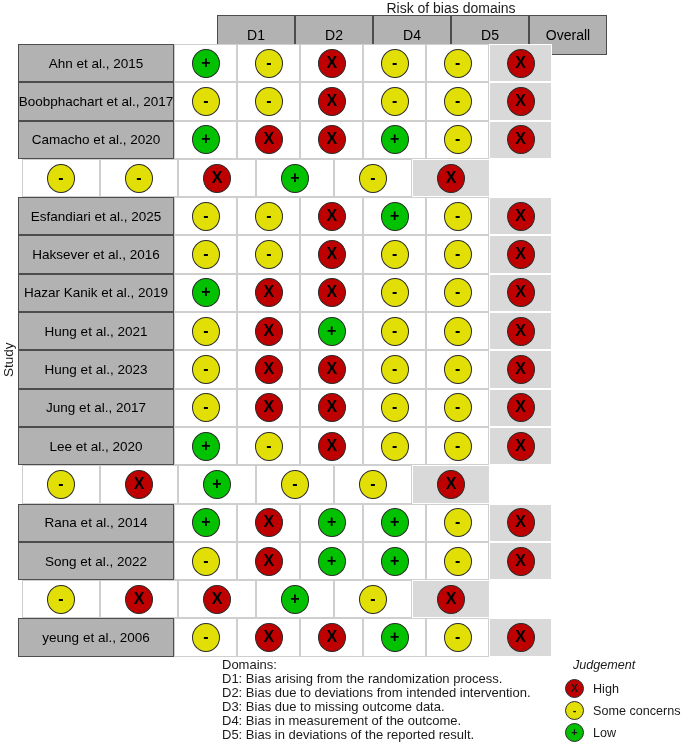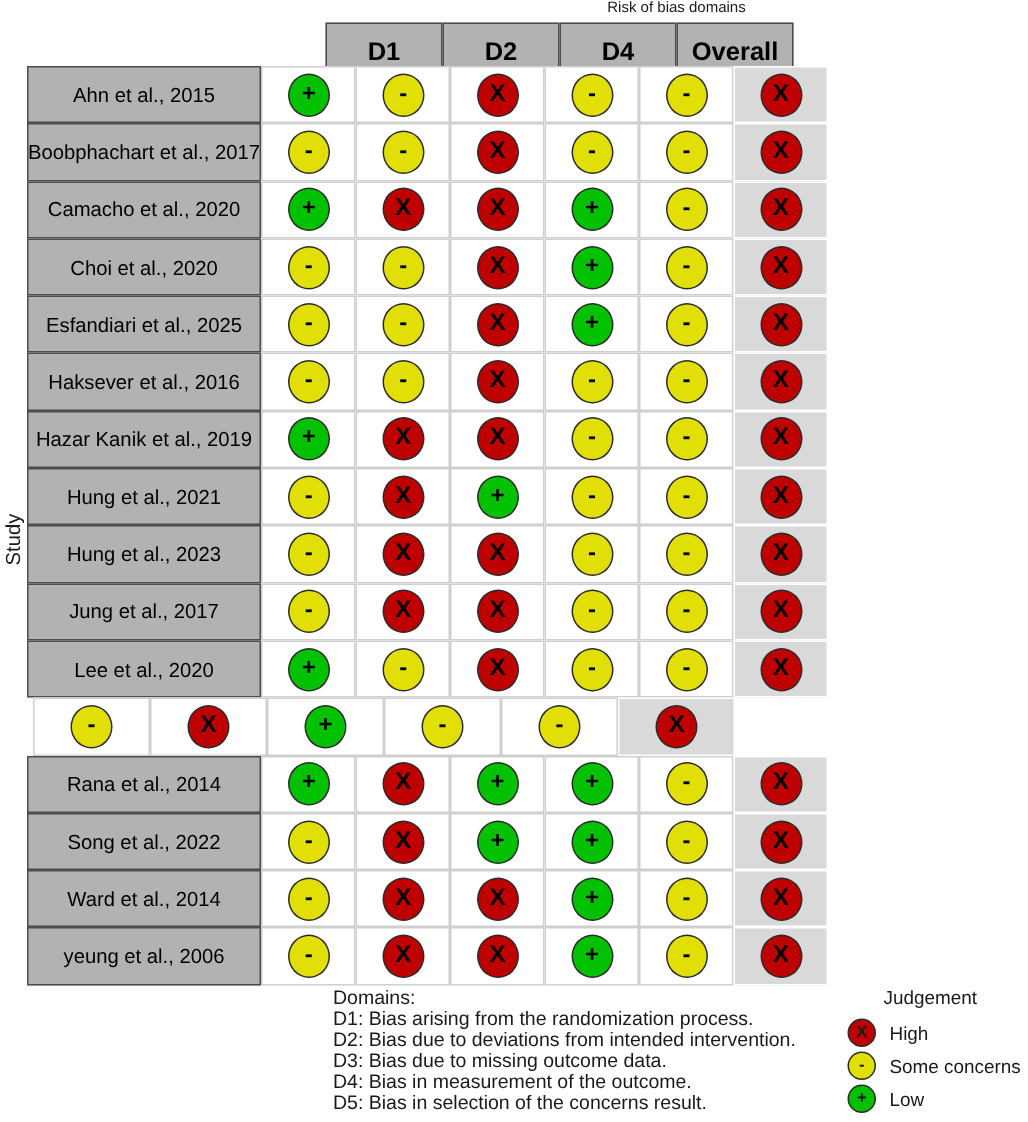--- a/index.html
+++ b/index.html
@@ -2,32 +2,32 @@
 <html><head>
 <meta charset="utf-8">
 <style>
   html,body{margin:0;padding:0;background:#fff;}
   .plot{
     position:relative;width:685px;height:748px;background:#fff;
     font-family:"Liberation Sans", sans-serif;color:#000;overflow:hidden;
   }
   .title{
     position:absolute;top:0;left:217px;width:468px;text-align:center;
-    font-size:10px;color:#1a1a1a;
+    font-size:14px;color:#1a1a1a;
   }
   .ylab{
     position:absolute;left:1px;top:330px;height:60px;
     writing-mode:vertical-rl;transform:rotate(180deg);
     font-size:13.5px;color:#1a1a1a;text-align:center;
   }
   .header-row{position:absolute;top:15px;left:217px;display:flex;}
   .hcell{
     box-sizing:border-box;width:78px;height:40px;
     background:var(--cell-gray);border:1px solid var(--dark-border);
-    display:flex;align-items:center;justify-content:center;font-size:17px;font-weight:bold;
+    display:flex;align-items:center;justify-content:center;font-size:14px;
   }
   .tbody{position:absolute;top:44px;left:0;width:552px;}
   .row{display:flex;height:38.31px;}
   .spacer{width:22px;}
   .study-cell{
     box-sizing:border-box;width:195px;background:var(--cell-gray);
     border:1px solid var(--dark-border);display:flex;align-items:center;
     justify-content:center;font-size:13.5px;white-space:nowrap;
   }
   .cell{
@@ -38,40 +38,41 @@
   .bubble{
     box-sizing:border-box;width:28px;height:29px;border-radius:50%;
     border:1.6px solid #2b2b2b;display:flex;align-items:center;justify-content:center;
     font-size:16px;font-weight:bold;line-height:1;padding-bottom:1px;
   }
   .bubble.high{background:var(--high);}
   .bubble.some{background:var(--some);}
   .bubble.low{background:var(--low);}
   .domains-note{position:absolute;left:222px;top:658px;font-size:13px;line-height:14px;color:#1a1a1a;}
   .legend{position:absolute;left:565px;top:658px;font-size:12.6px;color:#1a1a1a;}
-  .legend-title{margin:0 0 7px 24px;}
+  .legend-title{margin:0 0 7px 8px;font-style:italic;}
   .legend-item{display:flex;align-items:center;margin-bottom:3px;height:19px;}
   .legend-bubble{
     box-sizing:border-box;width:19px;height:19px;border-radius:50%;
     border:1.2px solid #2b2b2b;display:flex;align-items:center;justify-content:center;
     font-size:11px;font-weight:bold;line-height:1;flex:0 0 19px;
   }
   .legend-label{margin-left:9px;white-space:nowrap;}
 </style>
 </head>
 <body>
 
 <div class="plot" style="--high: #bf0000; --some: #e2df07; --low: #02c100; --cell-gray: #b2b2b2; --overall-bg: #d9d9d9; --dark-border: #4d4d4d;">
   <div class="title">Risk of bias domains</div>
   <div class="ylab">Study</div>
 
   <div class="header-row">
       <div class="hcell">D1</div>
       <div class="hcell">D2</div>
       <div class="hcell">D4</div>
+      <div class="hcell">D5</div>
       <div class="hcell">Overall</div>
     </div>
 
   <div class="tbody">
       <div class="row">
         <div class="spacer"></div>
         <div class="study-cell">Ahn et al., 2015</div>
         <div class="cell">
           <div class="bubble low">+</div>
         </div>
@@ -130,21 +131,20 @@
         </div>
         <div class="cell">
           <div class="bubble some">-</div>
         </div>
         <div class="cell overall">
           <div class="bubble high">X</div>
         </div>
       </div>
       <div class="row">
         <div class="spacer"></div>
-        <div class="study-cell">Choi et al., 2020</div>
         <div class="cell">
           <div class="bubble some">-</div>
         </div>
         <div class="cell">
           <div class="bubble some">-</div>
         </div>
         <div class="cell">
           <div class="bubble high">X</div>
         </div>
         <div class="cell">
@@ -371,21 +371,20 @@
         </div>
         <div class="cell">
           <div class="bubble some">-</div>
         </div>
         <div class="cell overall">
           <div class="bubble high">X</div>
         </div>
       </div>
       <div class="row">
         <div class="spacer"></div>
-        <div class="study-cell">Ward et al., 2014</div>
         <div class="cell">
           <div class="bubble some">-</div>
         </div>
         <div class="cell">
           <div class="bubble high">X</div>
         </div>
         <div class="cell">
           <div class="bubble high">X</div>
         </div>
         <div class="cell">
@@ -421,21 +420,21 @@
         </div>
       </div>
     </div>
 
   <div class="domains-note">
     <div>Domains:</div>
     <div>D1: Bias arising from the randomization process.</div>
     <div>D2: Bias due to deviations from intended intervention.</div>
     <div>D3: Bias due to missing outcome data.</div>
     <div>D4: Bias in measurement of the outcome.</div>
-    <div>D5: Bias in selection of the concerns result.</div>
+    <div>D5: Bias in deviations of the reported result.</div>
   </div>
 
   <div class="legend">
     <div class="legend-title">Judgement</div>
     <div id="legend-items">
         <div class="legend-item">
           <div class="legend-bubble bubble high">X</div>
           <div class="legend-label">High</div>
         </div>
         <div class="legend-item">

